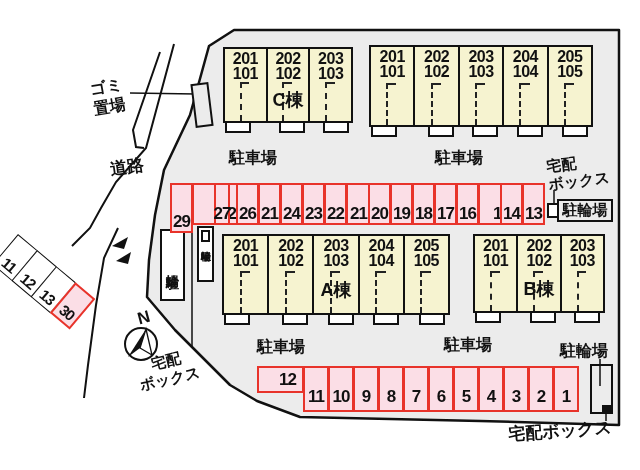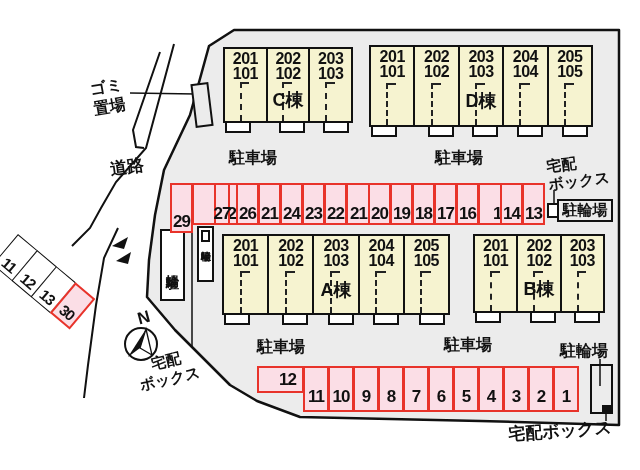--- a/index.html
+++ b/index.html
@@ -137,21 +137,20 @@
           <div>102</div>
         </div>
         <div class="entry"></div>
       </div>
       <div class="unit">
         <div class="unum">
           <div>203</div>
           <div>103</div>
         </div>
         <div class="entry"></div>
-        <div class="bname">D棟</div>
       </div>
       <div class="unit">
         <div class="unum">
           <div>204</div>
           <div>104</div>
         </div>
         <div class="entry"></div>
       </div>
       <div class="unit">
         <div class="unum">

